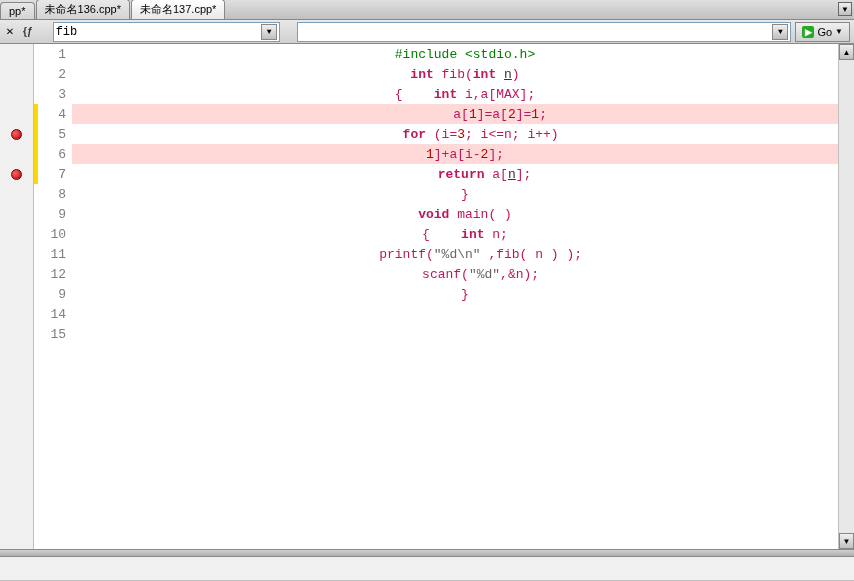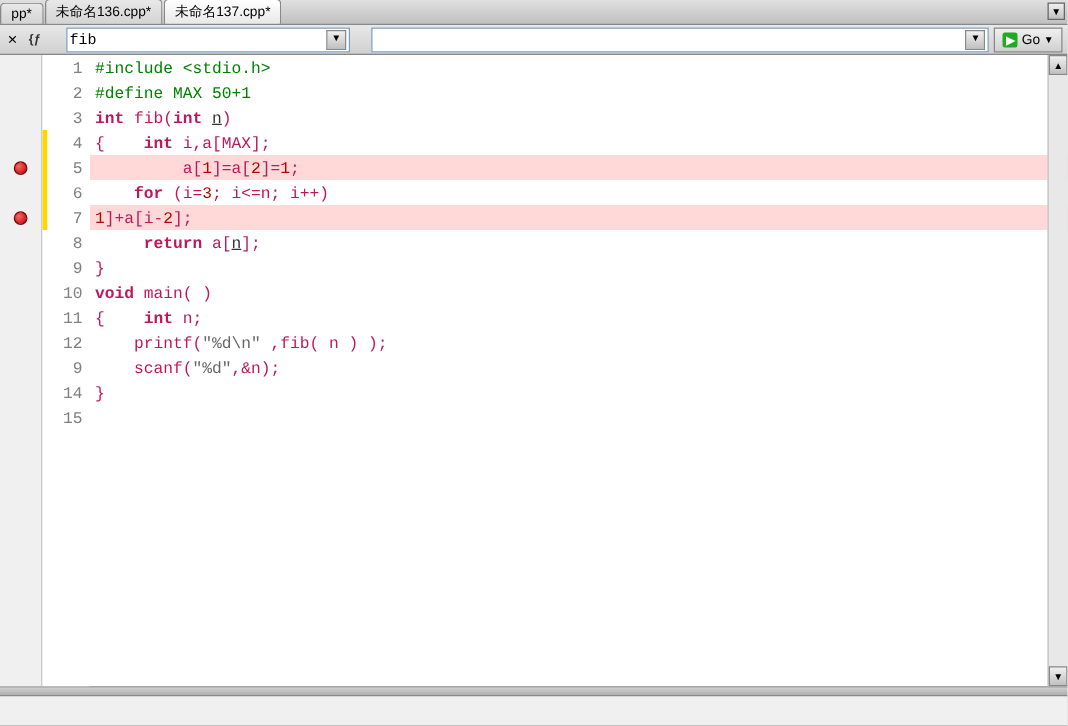--- a/index.html
+++ b/index.html
@@ -155,21 +155,21 @@
 }
 .line.hl { background: #ffd8d8; }
 .margin-col .line { justify-content: center; }
 .gutter-col .line { justify-content: flex-end; }
 .change-bar .line.changed { background: #ffd700; }
 .bp {
   width: 11px; height: 11px; border-radius: 50%;
   background: radial-gradient(circle at 35% 35%, #ff6666, #b00000);
   border: 1px solid #800000;
 }
-.code-col .line { padding-left: 4px; white-space: pre; }
+.code-col .line { padding-left: 4px; white-space: pre; justify-content: center; }
 .pp { color: #008000; }
 .kw { color: #be185d; font-weight: bold; }
 .num { color: #c00000; }
 .str { color: #666666; }
 .plain { color: #be185d; }
 .underline { text-decoration: underline; text-decoration-style: solid; }
 .scrollbar-v {
   position: absolute;
   right: 0; top: 0; bottom: 0;
   width: 16px;
@@ -277,21 +277,20 @@
       <div class="line">9</div>
       <div class="line">10</div>
       <div class="line">11</div>
       <div class="line">12</div>
       <div class="line">9</div>
       <div class="line">14</div>
       <div class="line">15</div>
     </div>
   <div class="code-col" id="code-col">
       <div class="line"><span class="pp">#include &lt;stdio.h&gt;</span></div>
-      <div class="line"><span class="pp">#define MAX 50+1</span></div>
       <div class="line"><span class="kw">int</span><span class="plain"> fib(</span><span class="kw">int</span><span class="plain"> </span><span class="underline">n</span><span class="plain">)</span></div>
       <div class="line"><span class="plain">{    </span><span class="kw">int</span><span class="plain"> i,a[MAX];</span></div>
       <div class="line hl"><span class="plain">         a[</span><span class="num">1</span><span class="plain">]=a[</span><span class="num">2</span><span class="plain">]=</span><span class="num">1</span><span class="plain">;</span></div>
       <div class="line"><span class="plain">    </span><span class="kw">for</span><span class="plain"> (i=</span><span class="num">3</span><span class="plain">; i&lt;=n; i++)</span></div>
       <div class="line hl"><span class="num">1</span><span class="plain">]+a[i-</span><span class="num">2</span><span class="plain">];</span></div>
       <div class="line"><span class="plain">     </span><span class="kw">return</span><span class="plain"> a[</span><span class="underline">n</span><span class="plain">];</span></div>
       <div class="line"><span class="plain">}</span></div>
       <div class="line"><span class="kw">void</span><span class="plain"> main( )</span></div>
       <div class="line"><span class="plain">{    </span><span class="kw">int</span><span class="plain"> n;</span></div>
       <div class="line"><span class="plain">    printf(</span><span class="str">"%d\n"</span><span class="plain"> ,fib( n ) );</span></div>

